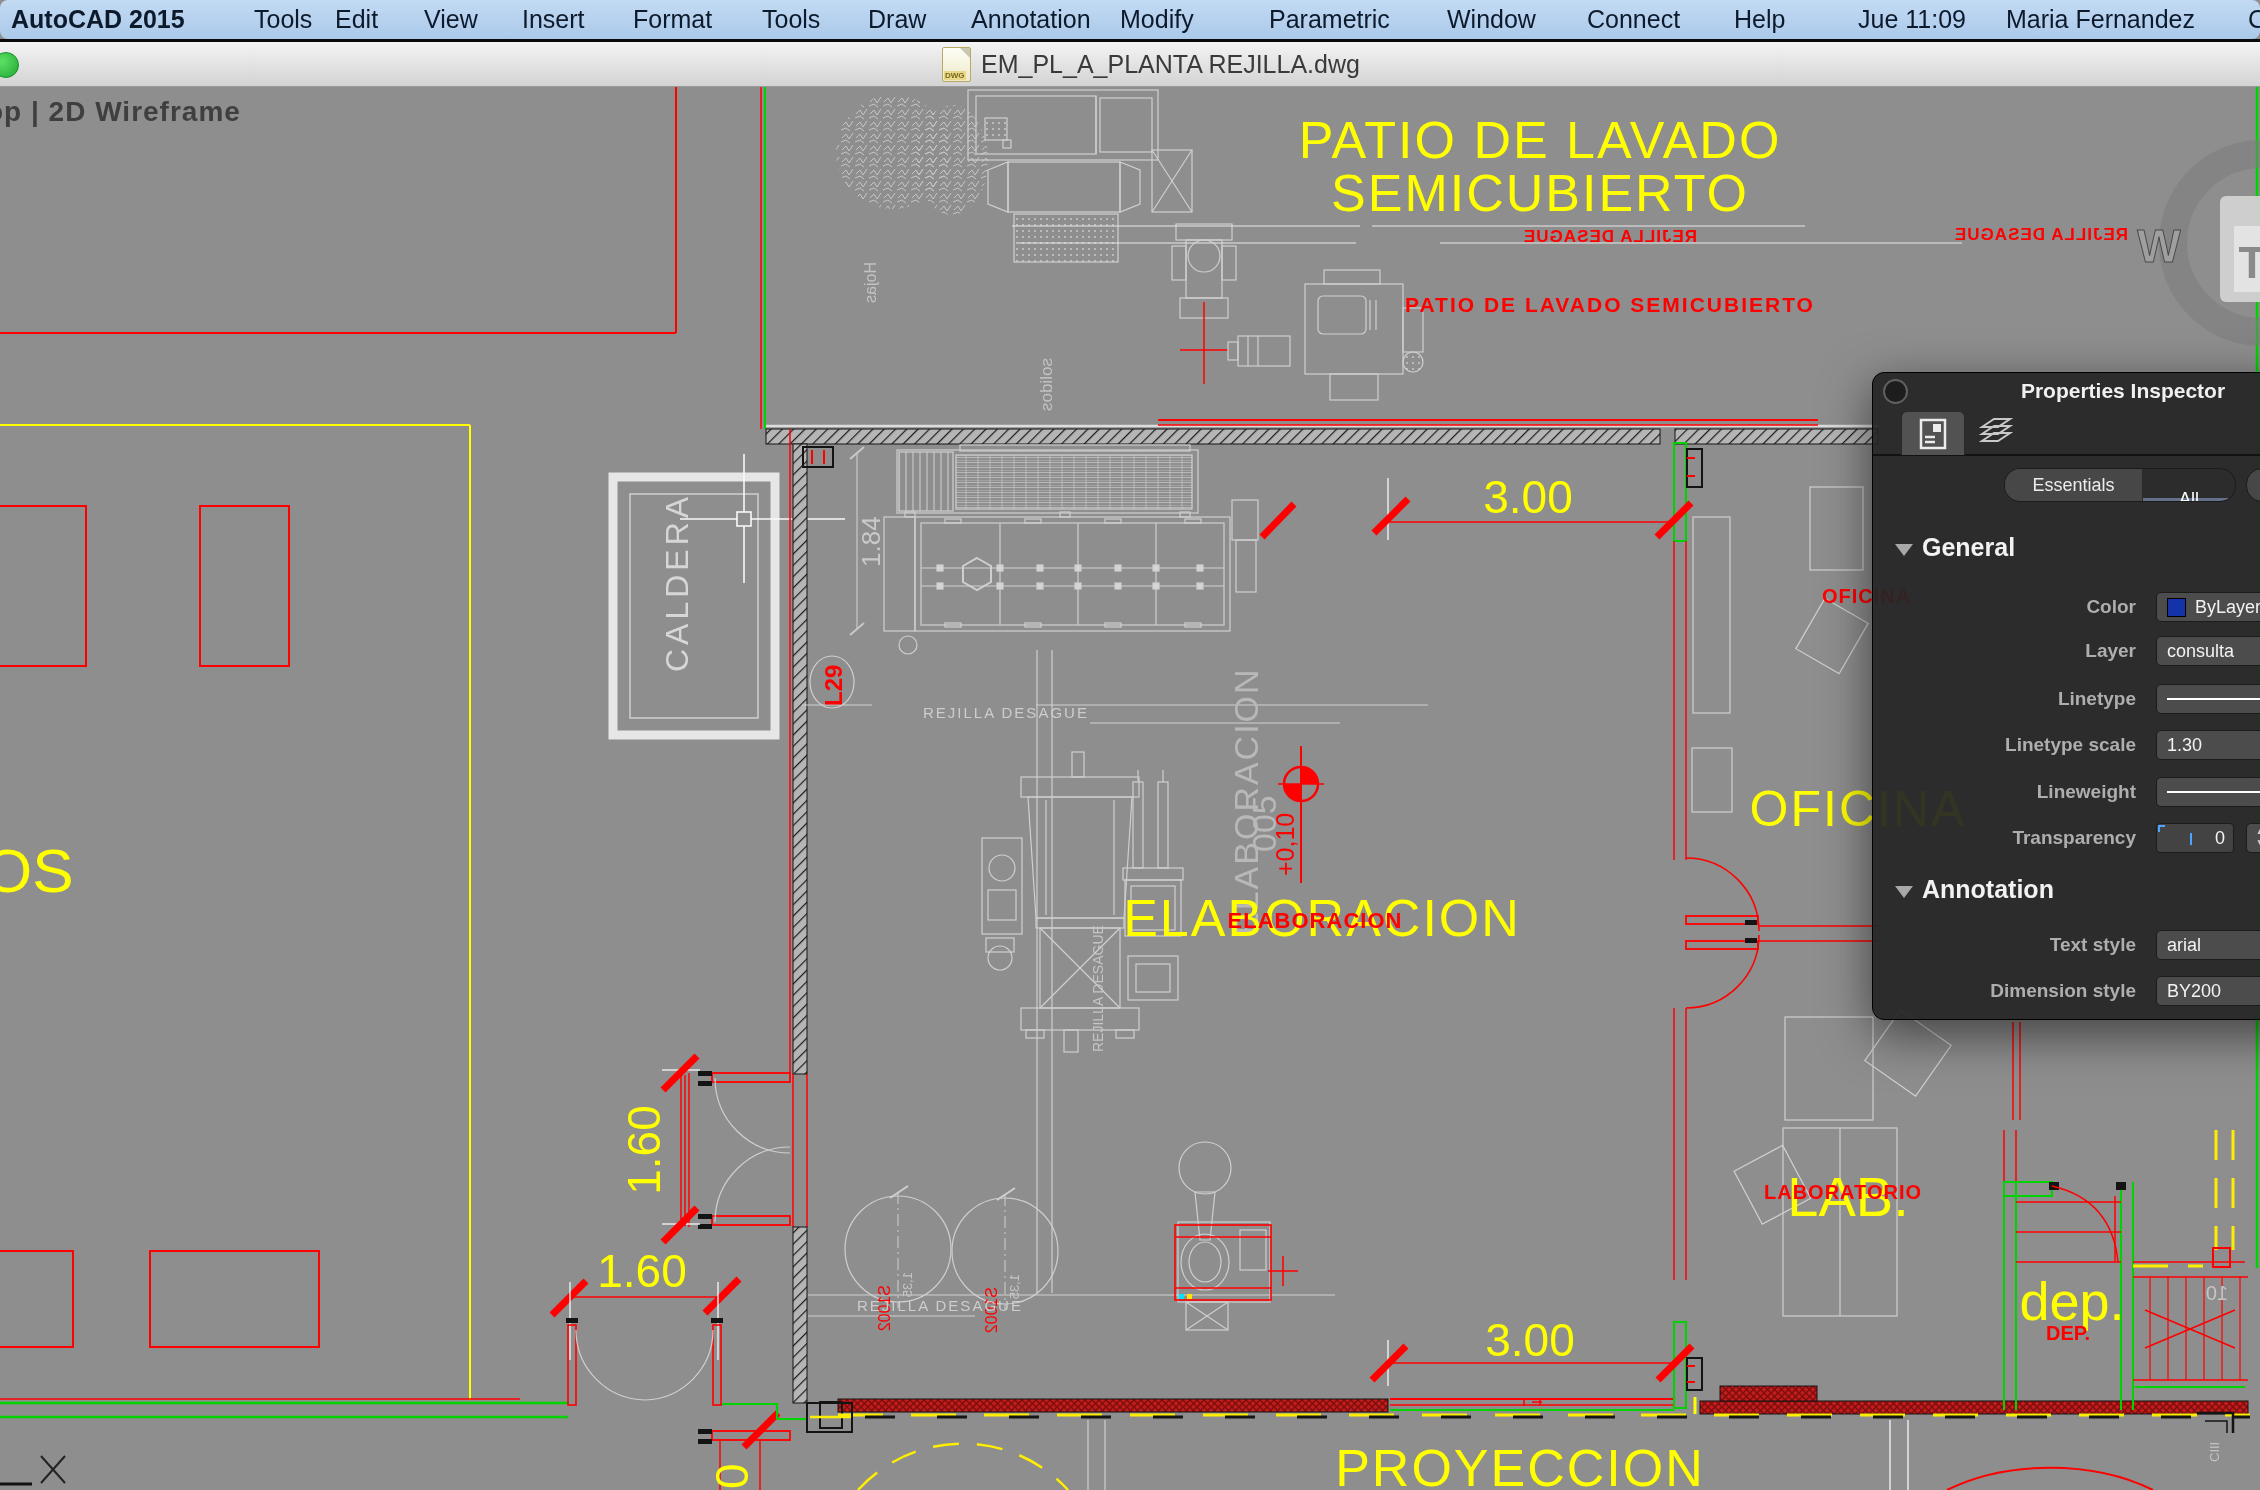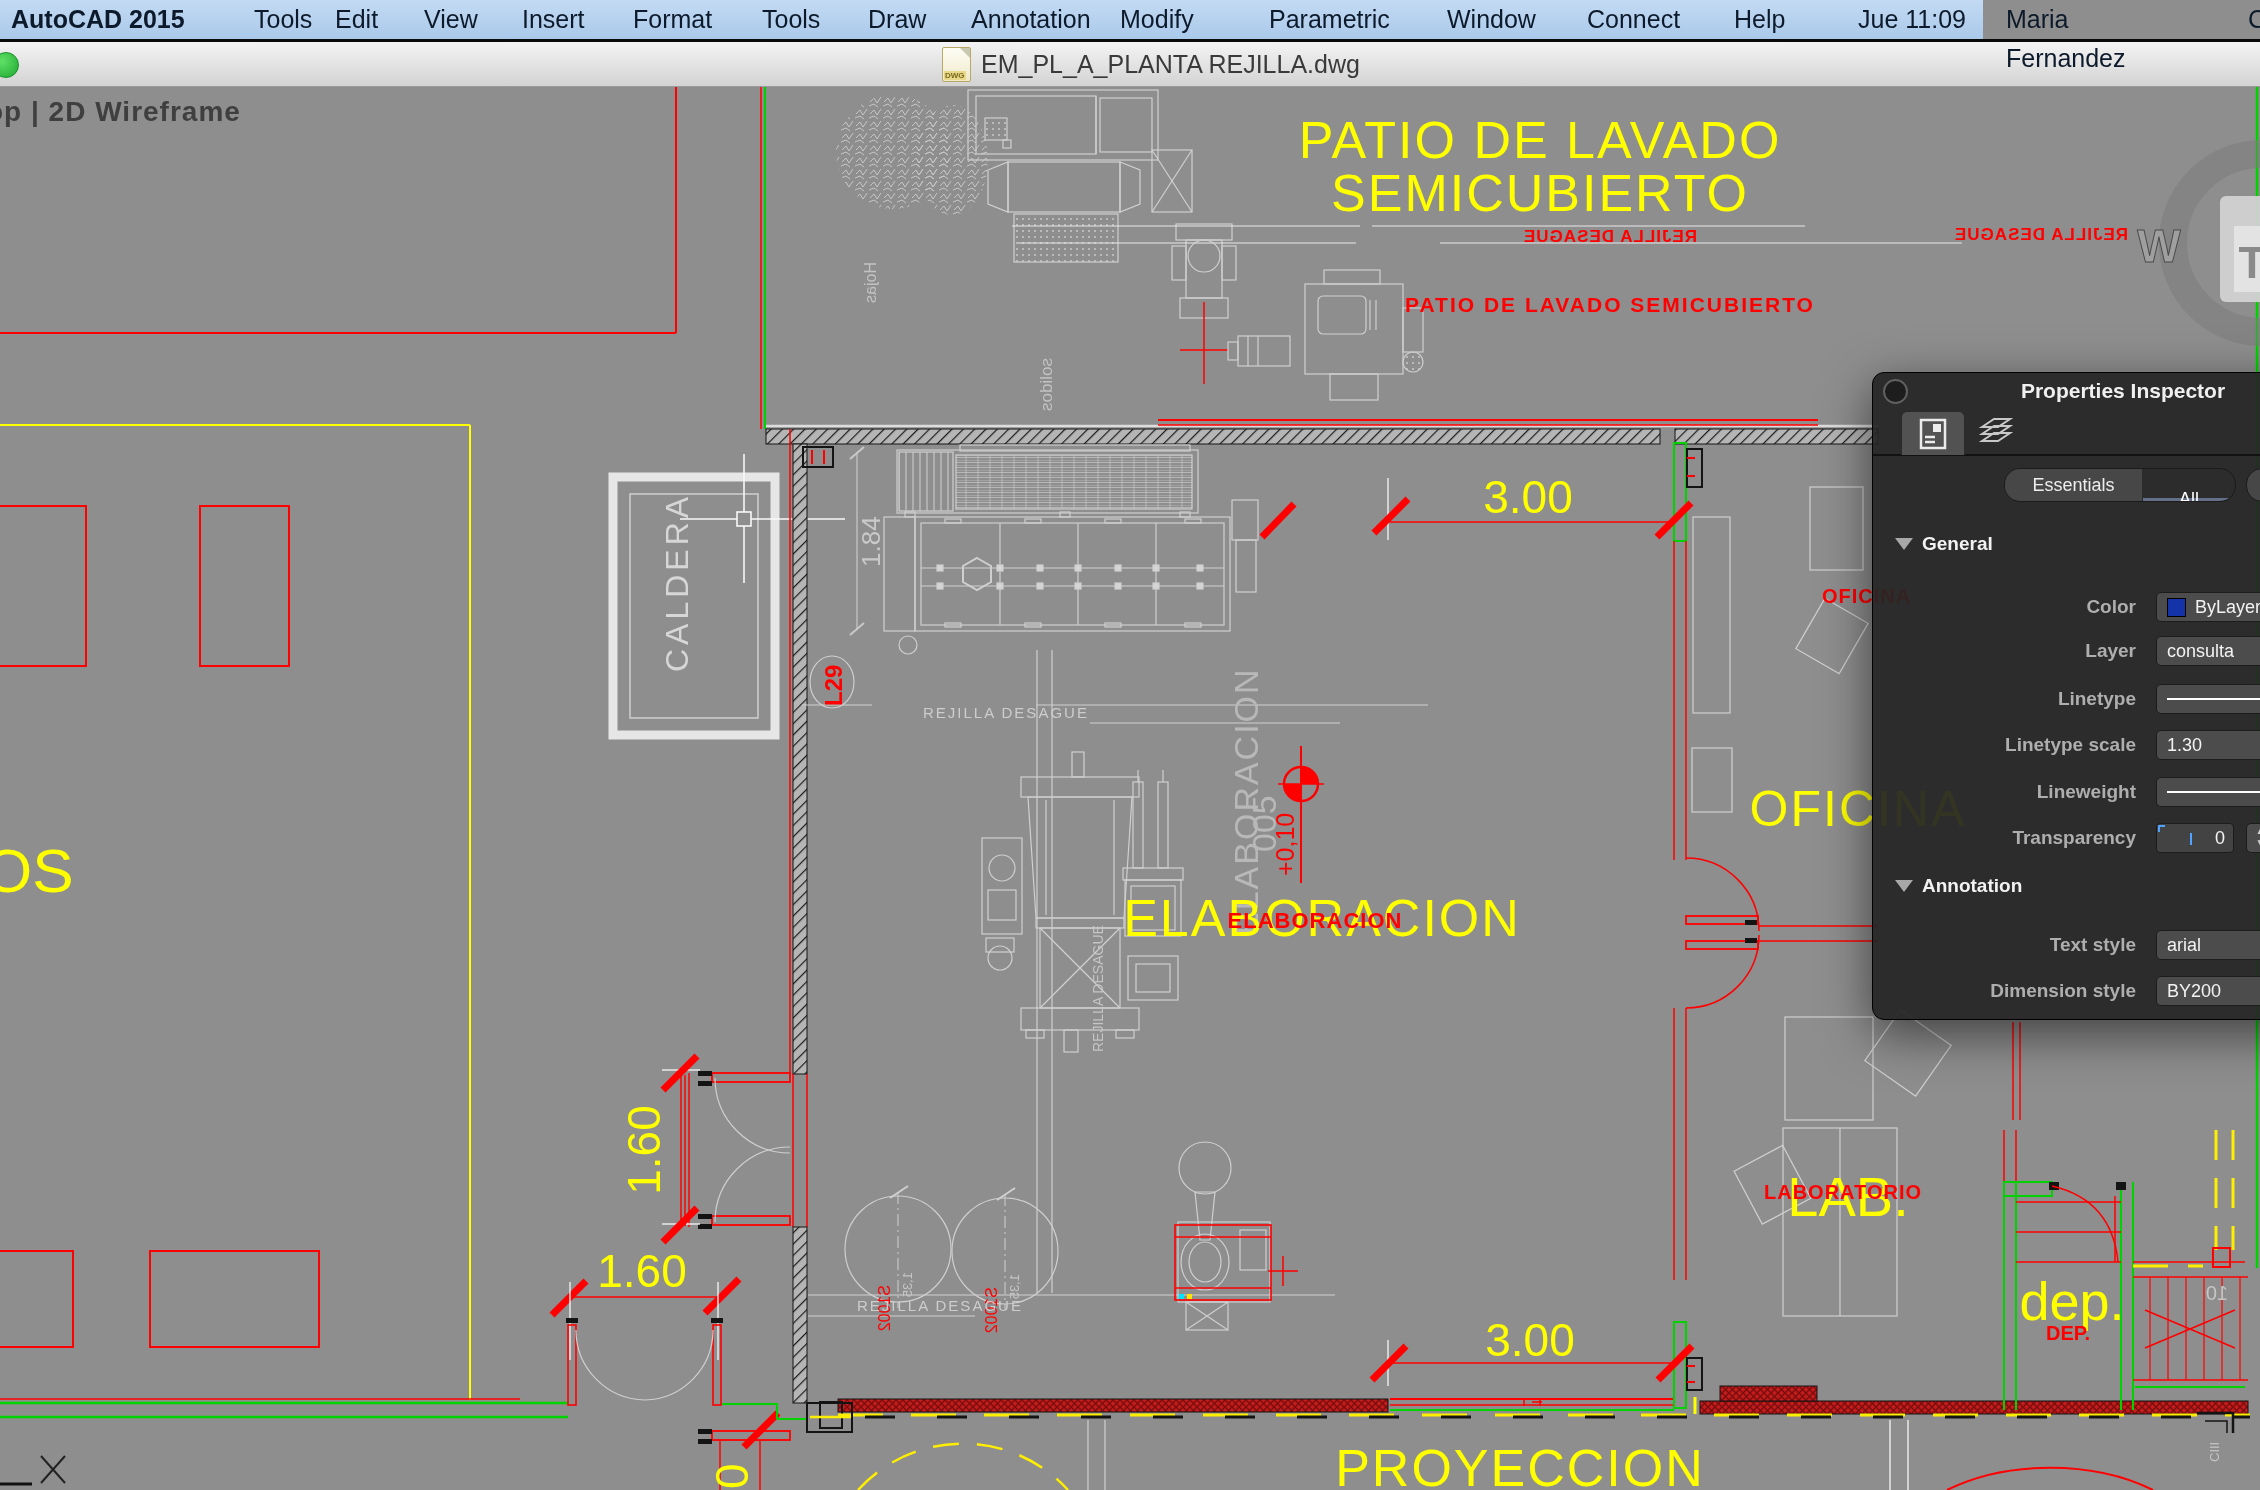--- a/index.html
+++ b/index.html
@@ -1,20 +1,20 @@
 <!DOCTYPE html>
 <html><head>
 <meta charset="utf-8">
 <style>
   html,body{margin:0;padding:0;background:#000;}
   #screen{position:relative;width:2260px;height:1490px;overflow:hidden;
     font-family:"Liberation Sans",sans-serif;background:#8e8e8e;}
   
-  #menubar{position:absolute;left:0;top:0;width:1983px;height:39px;
-    background:linear-gradient(#c3daf3,#aac9ea);z-index:50;}
+  #menubar{position:absolute;left:0;top:0;width:2260px;height:39px;
+    background:linear-gradient(#c3daf3,#aac9ea);z-index:50;border-radius:8px;}
   #menubar span{position:absolute;top:0;line-height:39px;font-size:25px;color:#0c1a2b;}
   #menubar .app{font-weight:bold;}
   #menu-sep{position:absolute;left:0;top:39px;width:2260px;height:3px;background:#0a0a0a;z-index:50;}
   
   #titlebar{position:absolute;left:0;top:42px;width:2260px;height:44px;z-index:49;
     background:linear-gradient(#f4f4f4,#d3d3d3);border-bottom:1px solid #9a9a9a;}
   #traffic-green{position:absolute;left:-7px;top:10px;width:24px;height:24px;border-radius:50%;
     background:radial-gradient(circle at 35% 35%,#5fe066,#1fa832);border:1px solid #149125;}
   #doc-title{position:absolute;left:942px;top:0;height:44px;display:flex;align-items:center;gap:10px;}
   #doc-title .fname{font-size:25px;color:#3a3a3a;}
@@ -50,21 +50,21 @@
     display:flex;align-items:center;justify-content:center;}
   .tab.sel{background:#525252;border:1px solid #2a2a2a;border-bottom:none;}
   #seg{position:absolute;left:131px;top:95px;width:230px;height:32px;display:flex;
     border-radius:16px;overflow:hidden;border:1px solid #1b1b1b;}
   #seg .s1{flex:1;background:#474747;display:flex;align-items:center;justify-content:center;
     font-size:18px;color:#ececec;}
   #seg .s2{width:92px;background:#64708a;display:flex;align-items:center;justify-content:center;
     font-size:18px;color:#fff;border-left:1px solid #2a2a2a;margin-top:29px;}
   #seg2{position:absolute;left:373px;top:95px;width:130px;height:32px;background:#474747;
     border-radius:16px;border:1px solid #1b1b1b;}
-  .sechead{position:absolute;left:22px;font-size:19px;font-weight:bold;color:#f2f2f2;}
+  .sechead{position:absolute;left:22px;font-size:25px;font-weight:bold;color:#f2f2f2;}
   .sechead:before{content:"";display:inline-block;margin-right:9px;
     border-left:9px solid transparent;border-right:9px solid transparent;border-top:12px solid #a8a8a8;}
   .plabel{position:absolute;left:0;width:263px;text-align:right;font-size:19px;
     font-weight:600;color:#aeaeae;line-height:30px;}
   .pfield{position:absolute;left:283px;width:200px;height:30px;background:#4c4c4c;
     border:1px solid #1c1c1c;border-radius:5px;font-size:18px;color:#f2f2f2;line-height:30px;
     padding-left:10px;box-sizing:border-box;display:flex;align-items:center;gap:9px;}
   .swatch{width:17px;height:17px;background:#1433a8;border:1px solid #000;flex:none;}
   .lineval{width:95px;height:2px;background:#fff;}
   .tfield{position:absolute;left:283px;width:78px;height:30px;background:#434343;

